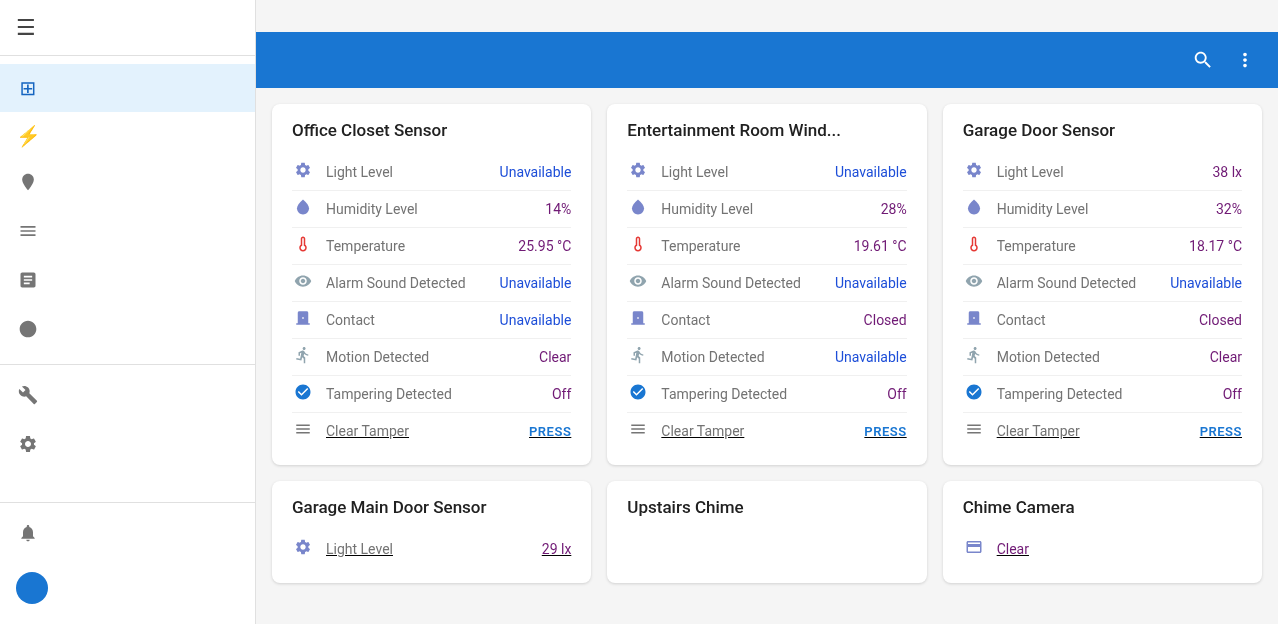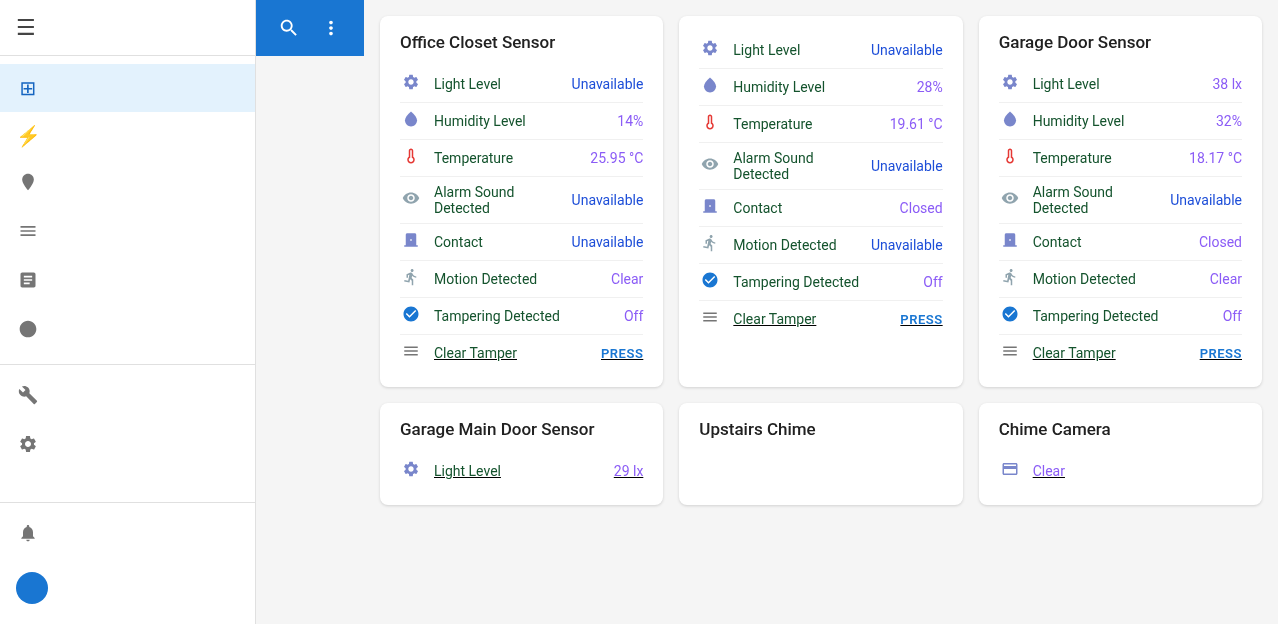--- a/index.html
+++ b/index.html
@@ -73,22 +73,23 @@
       align-items: center;
       justify-content: center;
       font-size: 15px;
       font-weight: 600;
     }
 
     
     .main {
       flex: 1;
       display: flex;
-      flex-direction: row;
+      flex-direction: column;
       overflow: hidden;
+      margin-top: 32px;
     }
     .topbar {
       background: #1976d2;
       height: 56px;
       display: flex;
       align-items: center;
       padding: 0 16px;
       justify-content: space-between;
       flex-shrink: 0;
     }
@@ -150,24 +151,24 @@
     .sensor-row:last-child { border-bottom: none; text-decoration: underline; }
     .sensor-icon {
       color: #7986cb;
       font-size: 18px;
       width: 22px;
       text-align: center;
       flex-shrink: 0;
     }
     .sensor-name {
       flex: 1;
-      color: #14532d;
+      color: #737373;
     }
     .sensor-value {
-      color: #8b5cf6;
+      color: #701a75;
       text-align: right;
       font-size: 14px;
     }
     .sensor-value.press {
       color: #1976d2;
       font-weight: 600;
       letter-spacing: 0.5px;
       font-size: 13px;
     }
     .sensor-value.unavailable { color: #1d4ed8; }
@@ -331,20 +332,21 @@
         </div>
         <div class="sensor-row">
           <span class="sensor-icon"><svg width="18" height="18" viewBox="0 0 24 24" fill="#757575">
               <path d="M3 18h18v-2H3v2zm0-5h18v-2H3v2zm0-7v2h18V6H3z"></path>
             </svg></span>
           <span class="sensor-name">Clear Tamper</span>
           <span class="sensor-value press">PRESS</span>
         </div>
       </div>
       <div class="card">
+        <div class="card-title">Entertainment Room Wind...</div>
         <div class="sensor-row">
           <span class="sensor-icon"><svg width="18" height="18" viewBox="0 0 24 24" fill="#7986cb">
               <path d="M19.14 12.94c.04-.3.06-.61.06-.94 0-.32-.02-.64-.07-.94l2.03-1.58c.18-.14.23-.41.12-.61l-1.92-3.32c-.12-.22-.37-.29-.59-.22l-2.39.96c-.5-.38-1.03-.7-1.62-.94l-.36-2.54c-.04-.24-.24-.41-.48-.41h-3.84c-.24 0-.43.17-.47.41l-.36 2.54c-.59.24-1.13.57-1.62.94l-2.39-.96c-.22-.08-.47 0-.59.22L2.74 8.87c-.12.21-.08.47.12.61l2.03 1.58c-.05.3-.07.62-.07.94s.02.64.07.94l-2.03 1.58c-.18.14-.23.41-.12.61l1.92 3.32c.12.22.37.29.59.22l2.39-.96c.5.38 1.03.7 1.62.94l.36 2.54c.05.24.24.41.48.41h3.84c.24 0 .44-.17.47-.41l.36-2.54c.59-.24 1.13-.56 1.62-.94l2.39.96c.22.08.47 0 .59-.22l1.92-3.32c.12-.22.07-.47-.12-.61l-2.01-1.58zM12 15.6c-1.98 0-3.6-1.62-3.6-3.6s1.62-3.6 3.6-3.6 3.6 1.62 3.6 3.6-1.62 3.6-3.6 3.6z"></path>
             </svg></span>
           <span class="sensor-name">Light Level</span>
           <span class="sensor-value unavailable">Unavailable</span>
         </div>
         <div class="sensor-row">
           <span class="sensor-icon"><svg width="18" height="18" viewBox="0 0 24 24" fill="#7986cb">
               <path d="M12 2c-5.33 4.55-8 8.48-8 11.8 0 4.98 3.8 8.2 8 8.2s8-3.22 8-8.2c0-3.32-2.67-7.25-8-11.8z"></path>

